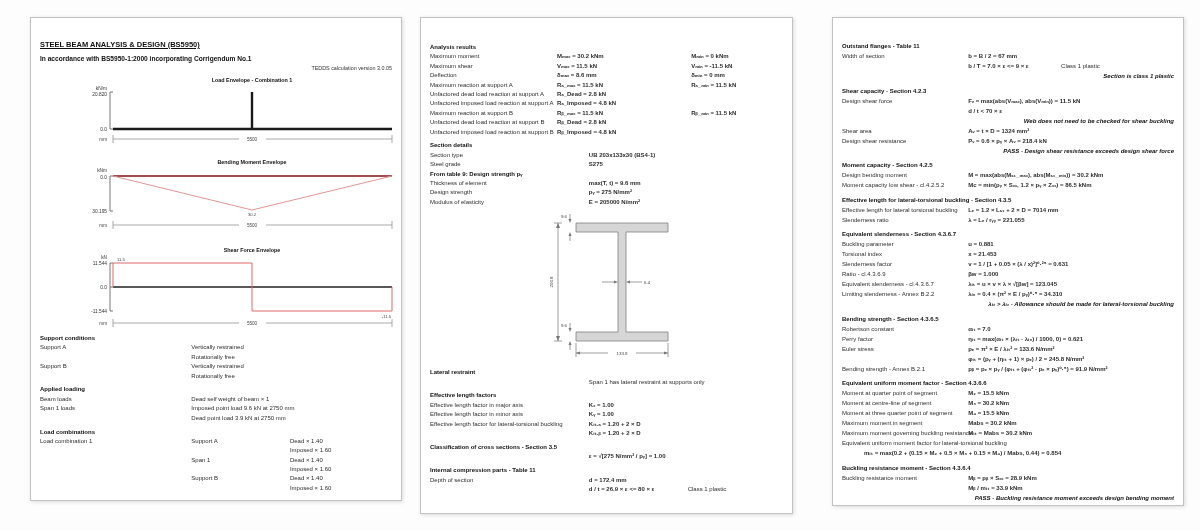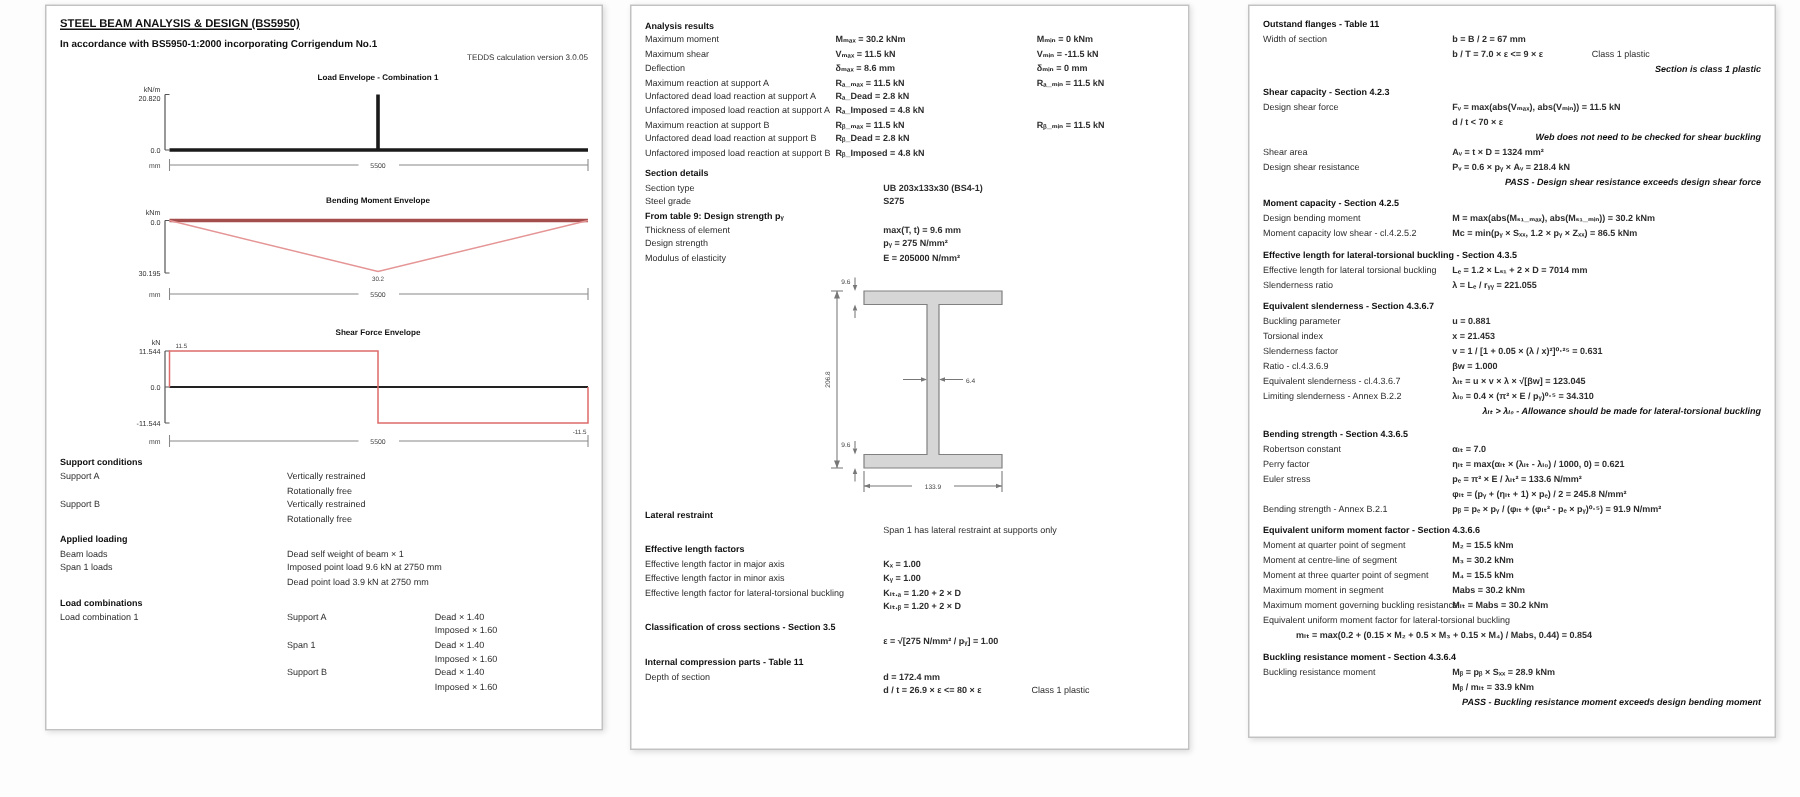--- a/index.html
+++ b/index.html
@@ -1,19 +1,19 @@
 <!DOCTYPE html>
 <html><head>
 <meta charset="utf-8">
 <style>
   html,body{margin:0;padding:0}
   body{width:1200px;height:531px;background:#fdfdfd;position:relative;overflow:hidden;
        font-family:"Liberation Sans","DejaVu Sans",sans-serif;color:#2d2d2d}
-  .page{position:absolute;top:3px;background:#fff;border:1px solid #c2c2c2;
-        box-shadow:1px 1px 4px rgba(0,0,0,.14);padding:7px 9px;box-sizing:border-box}
+  .page{position:absolute;top:17px;background:#fff;border:1px solid #c2c2c2;
+        box-shadow:1px 1px 4px rgba(0,0,0,.14);padding:22px 9px;box-sizing:border-box}
   .p1{left:30px;width:372px;height:484px}
   .p2{left:420px;width:373px;height:497px}
   .p3{left:832px;width:352px;height:489px}
   .doc-title{font-size:7.5px;font-weight:bold;text-decoration:underline;color:#111;margin-bottom:6px;white-space:nowrap}
   .doc-sub{font-size:6.6px;font-weight:bold;color:#111;white-space:nowrap}
   .doc-ver{font-size:5.4px;color:#333;text-align:right;margin-top:3px;margin-bottom:2px}
   .blocks{font-size:6px;--rh:9.4px;line-height:var(--rh);color:#2d2d2d;margin-top:3px}
   .p3 .blocks{--rh:10px;margin-top:1px}
   .bh{font-weight:bold;color:#101010;white-space:nowrap;height:var(--rh)}
   .br{position:relative;height:var(--rh);white-space:nowrap}

